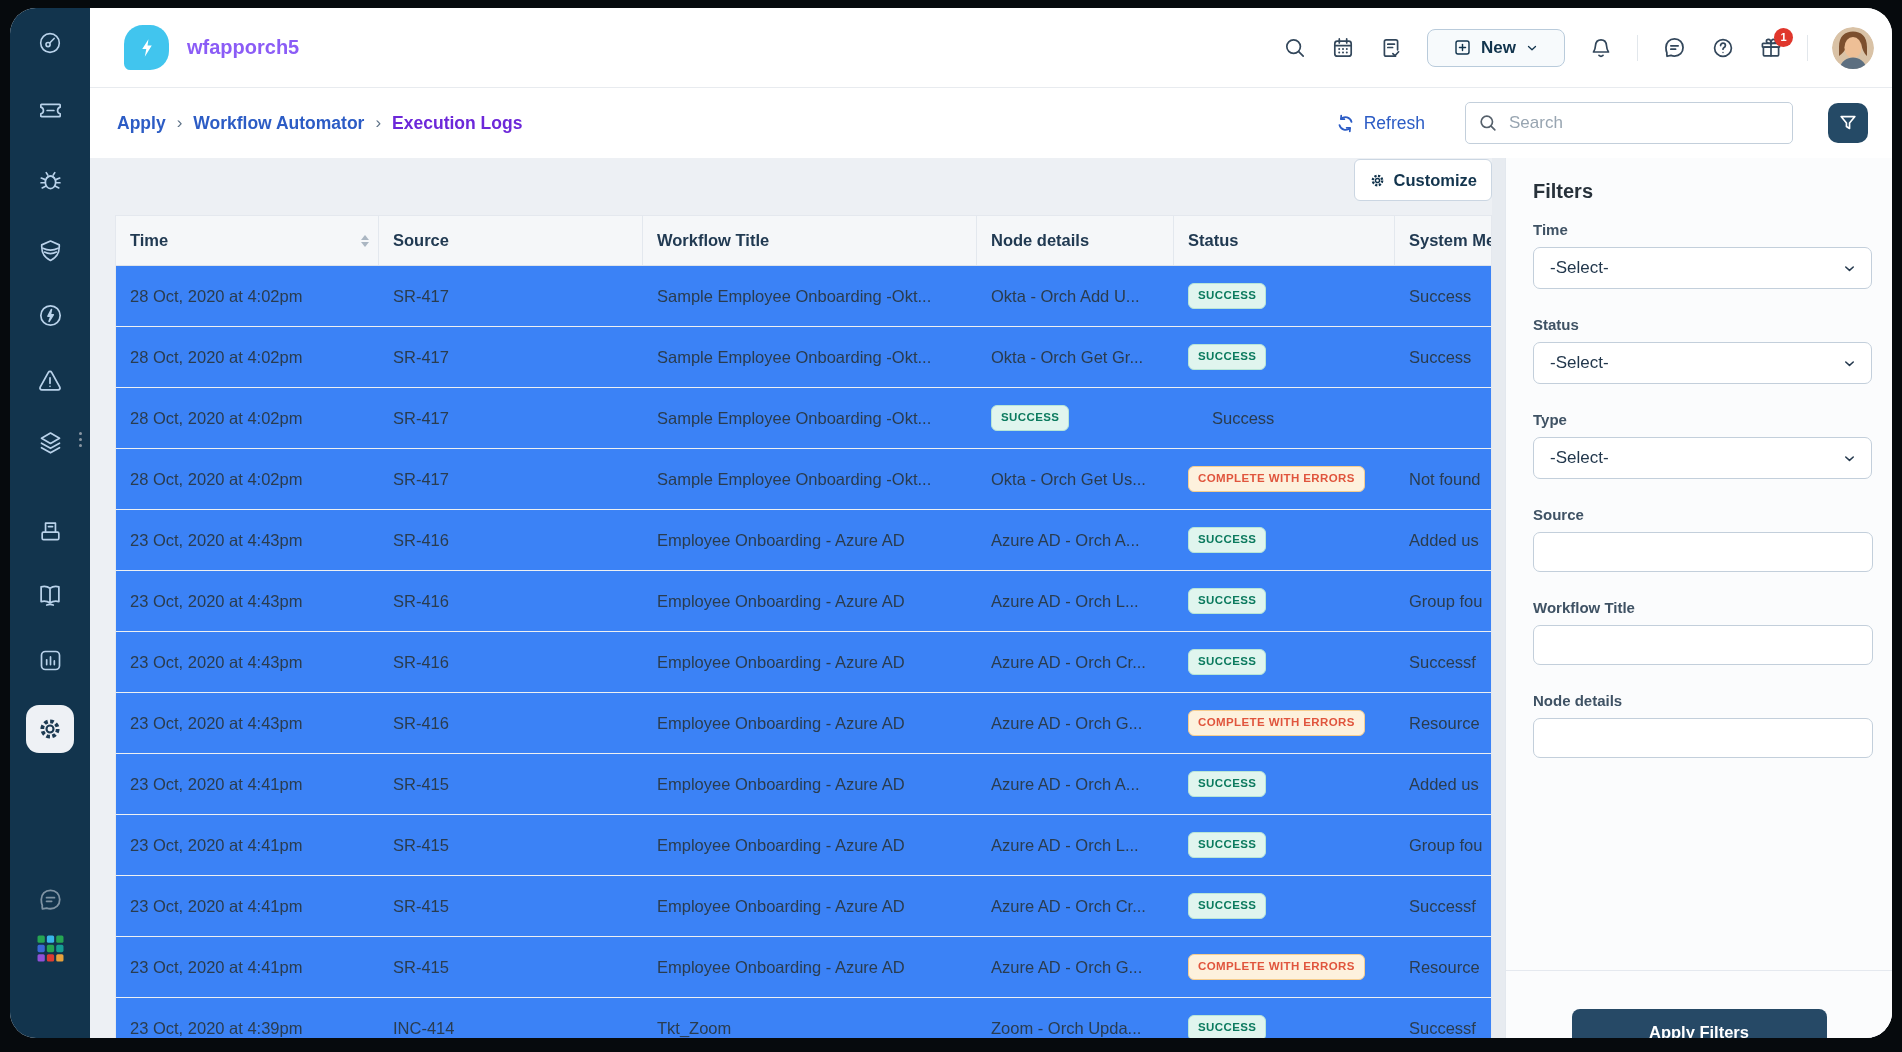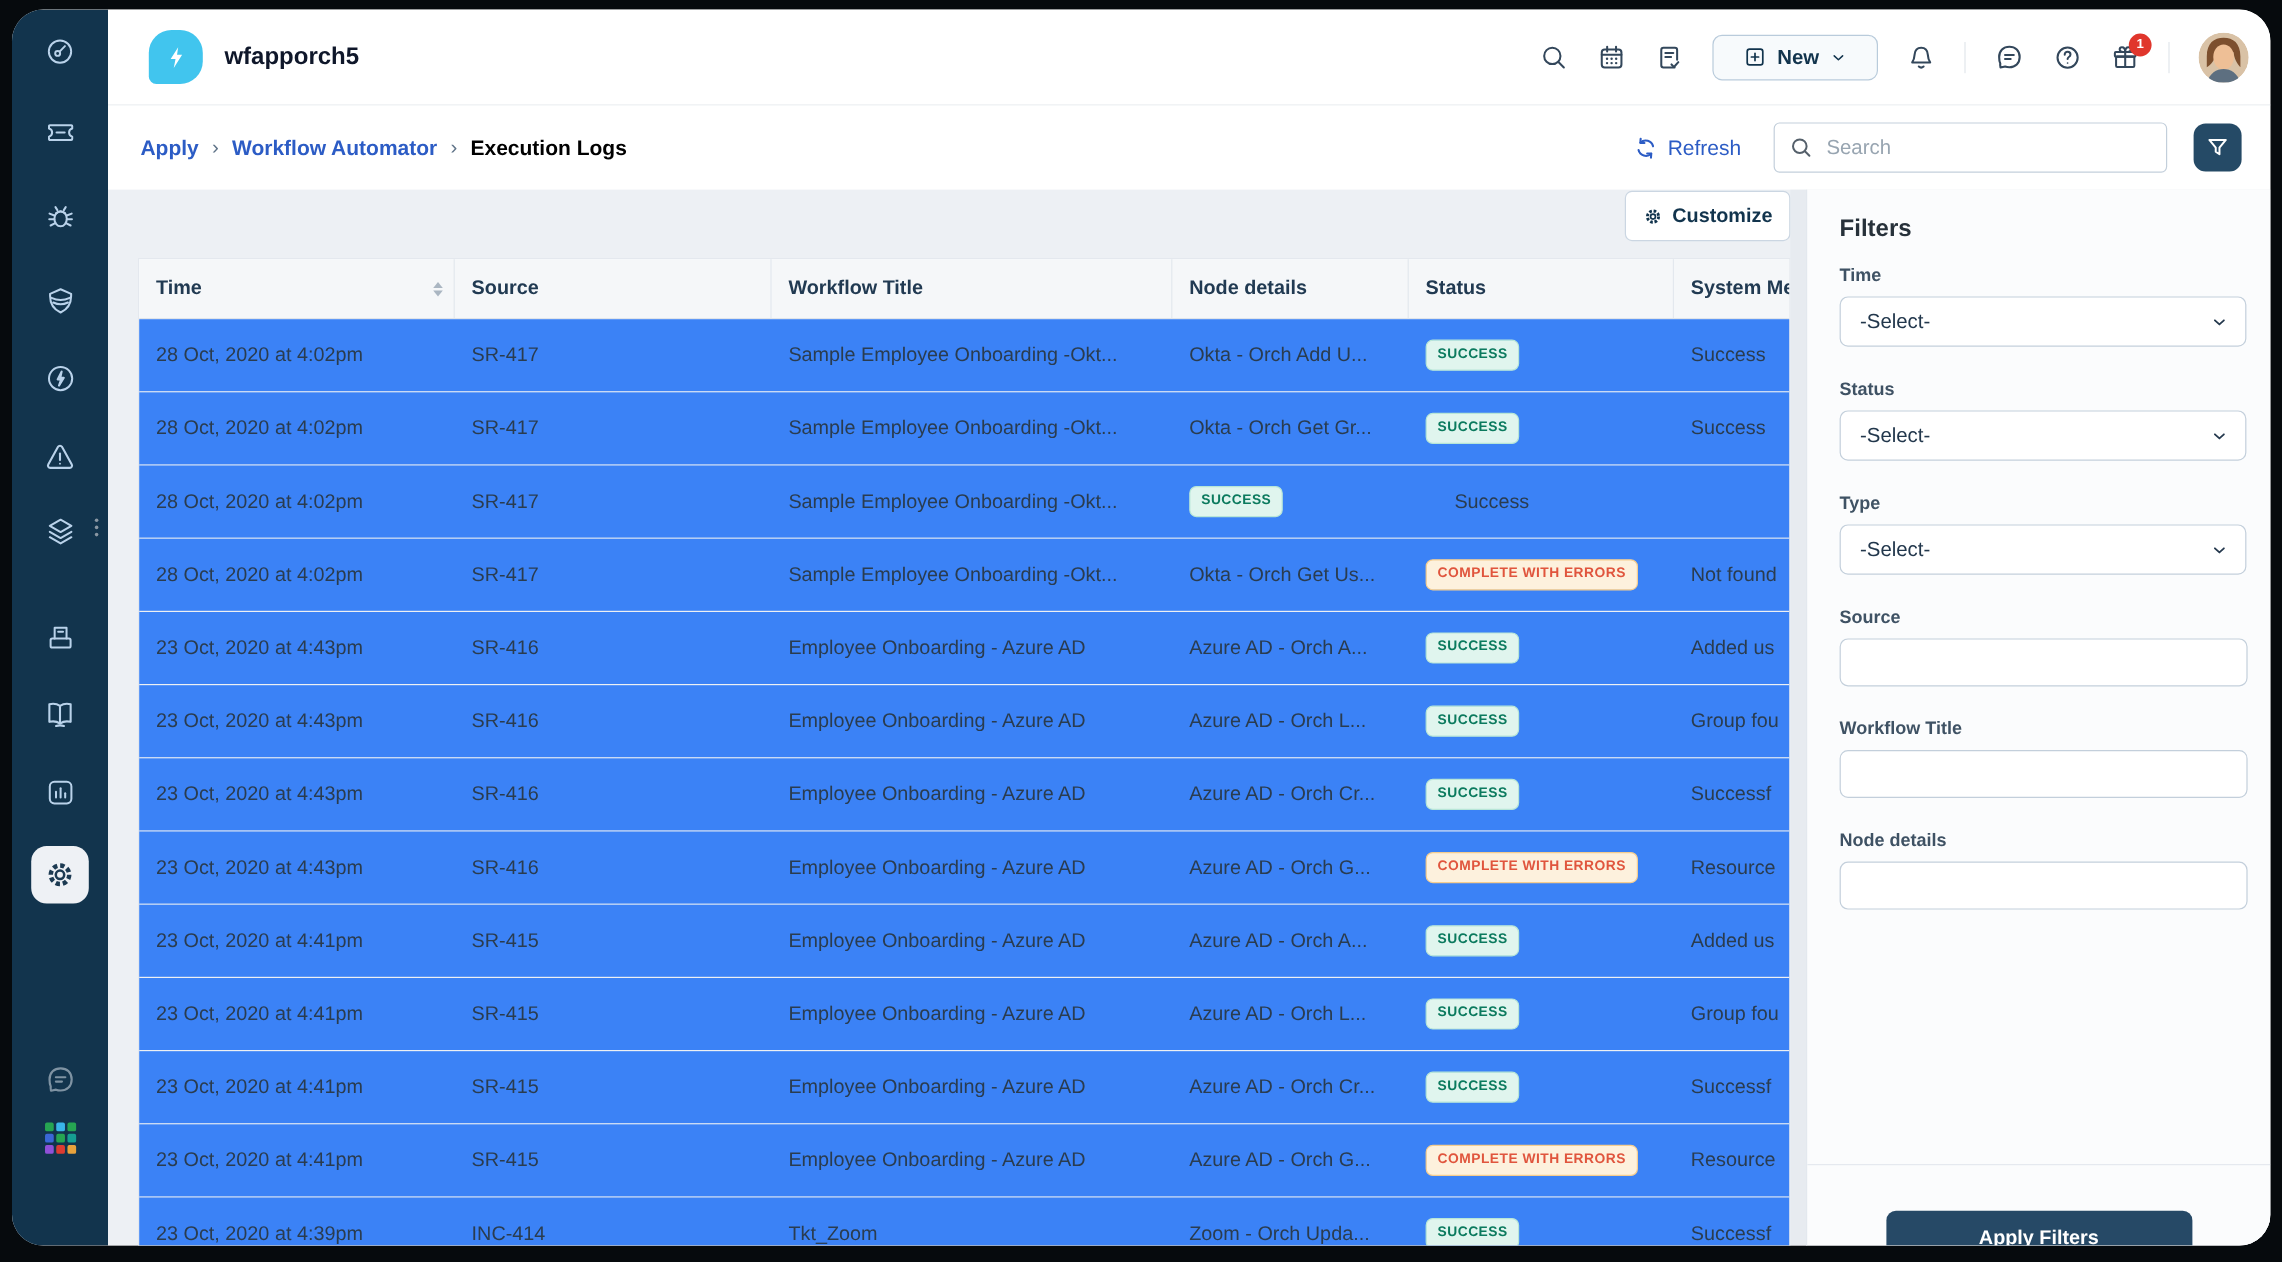--- a/index.html
+++ b/index.html
@@ -20,39 +20,39 @@
   .side-dots{position:absolute;left:69px;top:424px;display:flex;flex-direction:column;gap:3px;}
   .side-dots span{width:3px;height:3px;border-radius:50%;background:#8a97a3;display:block;}
 
   
   .main-col{flex:1;display:flex;flex-direction:column;min-width:0;}
 
   .topbar{height:80px;background:#fff;border-bottom:1px solid #e8ebef;
           display:flex;align-items:center;padding:0 18px 0 34px;flex-shrink:0;}
   .logo{width:45px;height:45px;border-radius:42% 42% 42% 14%;background:#41c5ee;
         display:flex;align-items:center;justify-content:center;flex-shrink:0;cursor:pointer;}
-  .app-name{font-size:20px;font-weight:700;color:#0f172a;margin-left:18px;}
+  .app-name{font-size:20px;font-weight:700;color:#8b5cf6;margin-left:18px;}
   .topbar-right{margin-left:auto;display:flex;align-items:center;gap:24px;color:#33475b;}
   .tb-icon{display:flex;align-items:center;justify-content:center;cursor:pointer;color:#33475b;}
   .new-btn{display:inline-flex;align-items:center;gap:9px;border:1px solid #b9cbdb;background:#f7fafc;
            border-radius:8px;padding:8px 25px;color:#12344d;font-weight:700;font-size:17px;cursor:pointer;}
   .vdiv{width:1px;height:26px;background:#e2e7ec;}
   .gift-wrap{position:relative;}
   .badge-count{position:absolute;top:-8px;right:-10px;background:#e0362c;color:#fff;border-radius:50%;
                min-width:19px;height:19px;font-size:11px;font-weight:700;
                display:flex;align-items:center;justify-content:center;padding:0 3px;}
   .avatar{width:42px;height:42px;border-radius:50%;overflow:hidden;cursor:pointer;flex-shrink:0;}
 
   
   .breadcrumb-row{height:70px;background:#fff;display:flex;align-items:center;
                   padding:0 24px 0 27px;flex-shrink:0;}
   .crumb-link{color:#2c5cc5;font-weight:600;font-size:17.5px;cursor:pointer;}
   .crumb-sep{color:#5f7388;margin:0 11px;font-size:17px;}
-  .crumb-current{color:#000000;font-weight:600;font-size:17.5px;}
-  .bc-right{margin-left:auto;display:flex;align-items:center;}
+  .crumb-current{color:#6d28d9;font-weight:600;font-size:17.5px;}
+  .bc-right{margin-left:auto;display:flex;align-items:center;gap:13px;}
   .refresh{display:inline-flex;align-items:center;gap:8px;color:#2c5cc5;font-size:17.5px;cursor:pointer;}
   .search-box{width:328px;height:42px;border:1px solid #c3cfdb;border-radius:5px;background:#fff;
               display:flex;align-items:center;padding:0 12px;margin-left:27px;}
   .search-box input{border:none;outline:none;font-size:17px;color:#27313a;flex:1;min-width:0;
                     font-family:"Liberation Sans",sans-serif;background:transparent;margin-left:9px;}
   .search-box input::placeholder{color:#98a5b1;}
   .filter-btn{width:40px;height:40px;background:#254a66;border-radius:10px;margin-left:22px;border:none;
               display:flex;align-items:center;justify-content:center;cursor:pointer;flex-shrink:0;}
 
   

